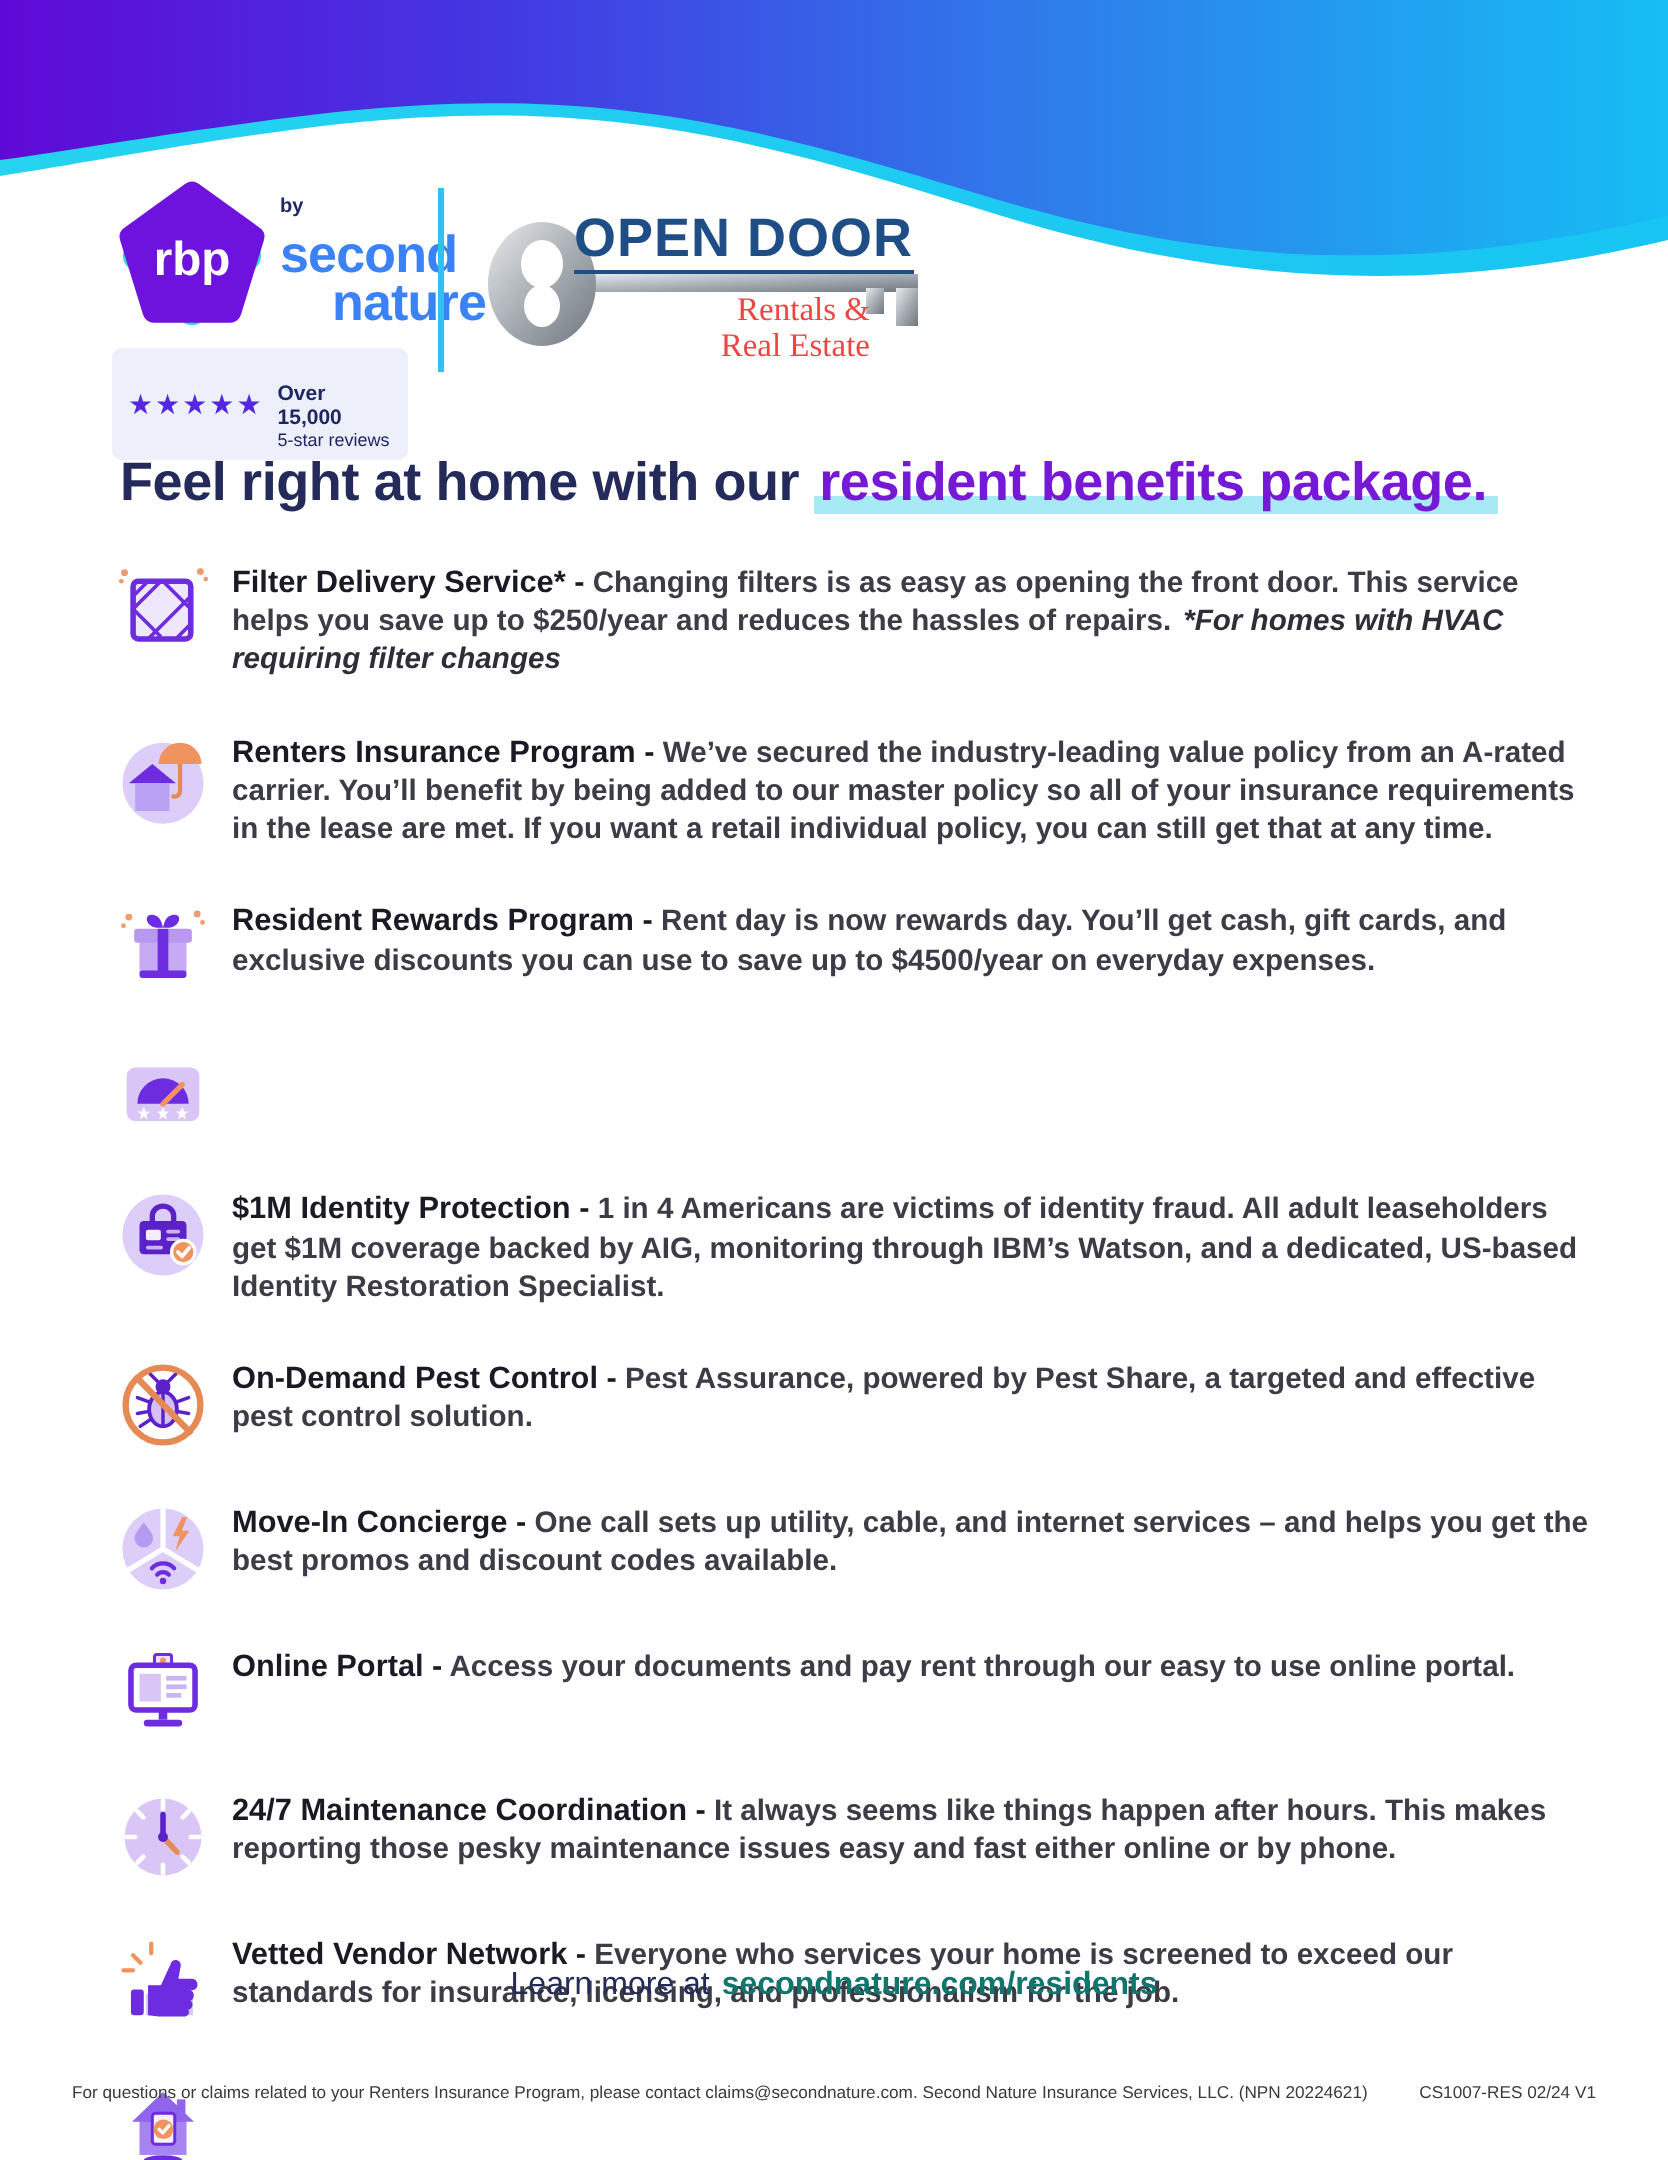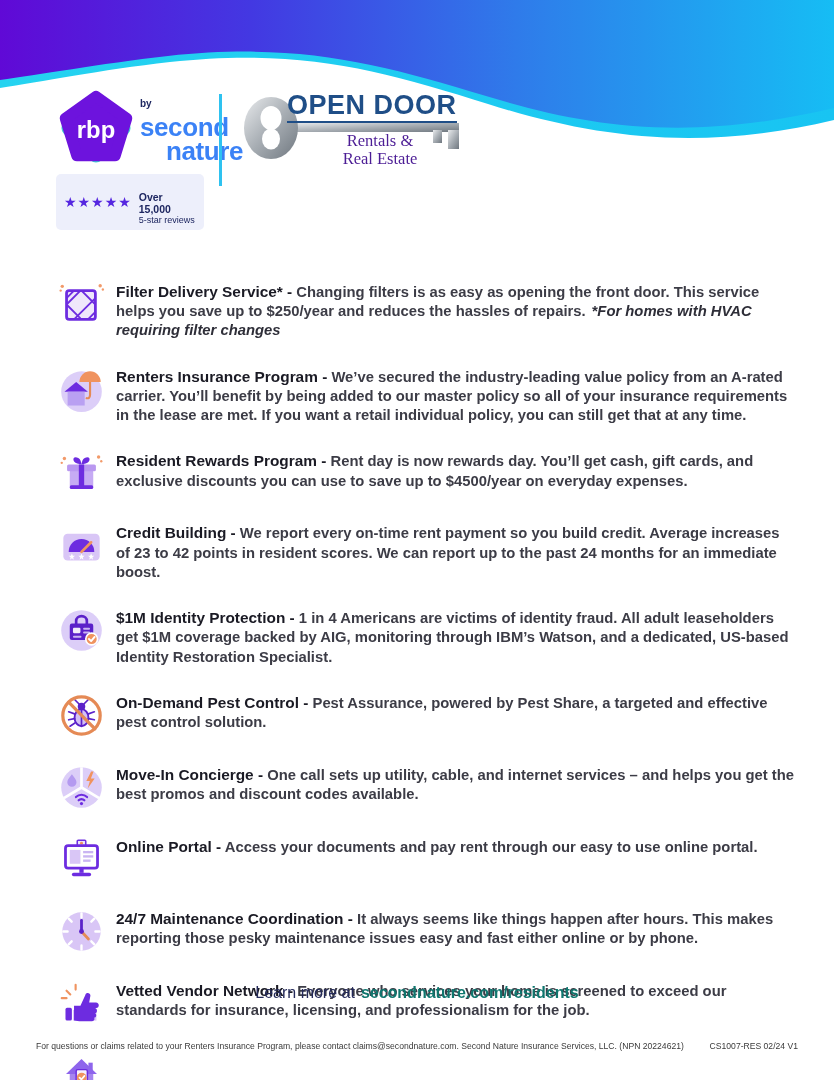--- a/index.html
+++ b/index.html
@@ -20,27 +20,27 @@
   .brand .l2{margin-left:26px;text-align:right;}
   .stars-badge{margin-top:6px;background:#edeffb;border-radius:5px;padding:5px 8px;
                display:flex;align-items:center;width:148px;box-sizing:border-box;}
   .stars{color:#5526e0;font-size:14px;letter-spacing:1px;line-height:1;}
   .stars-text{margin-left:7px;color:#1e2761;margin-top:12px;}
   .stars-text .t1{font-size:10.5px;font-weight:bold;line-height:1.15;}
   .stars-text .t2{font-size:9px;line-height:1.15;}
 
   .divider{position:absolute;top:94px;left:219px;width:2.5px;height:92px;background:#2ec2f0;}
 
-  .od-block{position:absolute;top:83px;left:237px;width:232px;height:90px;text-decoration:underline;}
+  .od-block{position:absolute;top:97px;left:237px;width:232px;height:90px;text-decoration:underline;}
   .od-key{position:absolute;top:0;left:0;width:232px;height:90px;}
   .od-text{position:absolute;top:8px;left:50px;}
   .od-name{font-size:27px;font-weight:bold;color:#1f4e87;letter-spacing:.5px;
            border-bottom:2.5px solid #1f4e87;padding-bottom:1px;line-height:1.05;}
-  .od-sub{position:absolute;top:49px;left:88px;width:110px;text-align:center;
-          font-family:"Liberation Serif",serif;font-size:16.5px;color:#4c1d95;line-height:1.12;}
+  .od-sub{position:absolute;top:49px;left:88px;width:110px;text-align:right;
+          font-family:"Liberation Serif",serif;font-size:16.5px;color:#ef4444;line-height:1.12;}
 
   
   .headline{position:absolute;top:226px;left:60px;width:760px;font-size:27px;
             font-weight:bold;color:#242a5a;letter-spacing:-.2px;}
   .hl-highlight{color:#7619d6;margin-left:7px;padding:0 5px 1px 3px;
                 background:linear-gradient(to top,#a7e9f4 0 9px,transparent 9px);}
 
   
   .benefits{position:absolute;top:281px;left:58px;width:740px;
             display:flex;flex-direction:column;gap:25px;}
@@ -126,20 +126,23 @@
     </svg>
     <div class="od-text">
       <span class="od-name">OPEN DOOR</span>
     </div>
     <div class="od-sub">
       <div>Rentals &amp;</div>
       <div>Real Estate</div>
     </div>
   </div>
 
+  <div class="headline">
+    <span>Feel right at home with our</span><span class="hl-highlight">resident benefits package.</span>
+  </div>
 
   <div class="benefits">
 
     <div class="benefit">
       <span class="bicon">
         <svg viewBox="0 0 44 44">
           <rect x="8" y="9" width="27" height="27" rx="2.5" fill="#efe7fb" stroke="#6d2ce0" stroke-width="2.6"></rect>
           <path d="M8 22 L21 9 M15 36 L35 16 M8 22 L21 35 M22 9 L35 22 M15 9 L8 16 M35 29 L29 35 M28 36 L35 29" stroke="#6d2ce0" stroke-width="1.7" fill="none"></path>
           <circle cx="4" cy="5" r="1.6" fill="#f29a6a"></circle>
             <circle cx="39.5" cy="4.5" r="1.6" fill="#f29a6a"></circle>
@@ -185,21 +188,20 @@
       <span class="bicon">
         <svg viewBox="0 0 44 44">
           <rect x="5" y="11" width="34" height="25" rx="4" fill="#d9c6f6"></rect>
           <path d="M10 28 A12 12 0 0 1 34 28 Z" fill="#6d2ce0"></path>
           <path d="M22 28 L31 19" stroke="#f0935f" stroke-width="2.5" stroke-linecap="round"></path>
           <polygon points="13,29.5 13.9,31.6 16,31.6 14.2,33 14.8,35.3 13,33.9 11.2,35.3 11.8,33 10,31.6 12.1,31.6" fill="#ffffff"></polygon>
           <polygon points="22,29.5 22.9,31.6 25,31.6 23.2,33 23.8,35.3 22,33.9 20.2,35.3 20.8,33 19,31.6 21.1,31.6" fill="#ffffff"></polygon>
           <polygon points="31,29.5 31.9,31.6 34,31.6 32.2,33 32.8,35.3 31,33.9 29.2,35.3 29.8,33 28,31.6 30.1,31.6" fill="#ffffff"></polygon>
         </svg>
       </span>
-      <p class="btext"><strong>Credit Building -</strong> <span>We report every on-time rent payment so you build credit. Average increases of 23 to 42 points in resident scores. We can report up to the past 24 months for an immediate boost.</span></p>
     </div>
 
     <div class="benefit">
       <span class="bicon">
         <svg viewBox="0 0 44 44">
           <circle cx="22" cy="22" r="19" fill="#dccef8"></circle>
           <path d="M17 16 v-3 a5 4.5 0 0 1 10 0 v3" stroke="#5b21c9" stroke-width="2.5" fill="none"></path>
           <rect x="11" y="15.5" width="22" height="15.5" rx="2" fill="#5b21c9"></rect>
           <rect x="14" y="19.5" width="7" height="5" rx="1" fill="#ffffff" opacity=".92"></rect>
           <rect x="23.5" y="19.5" width="6.5" height="1.8" rx=".9" fill="#c9b4f2"></rect>

